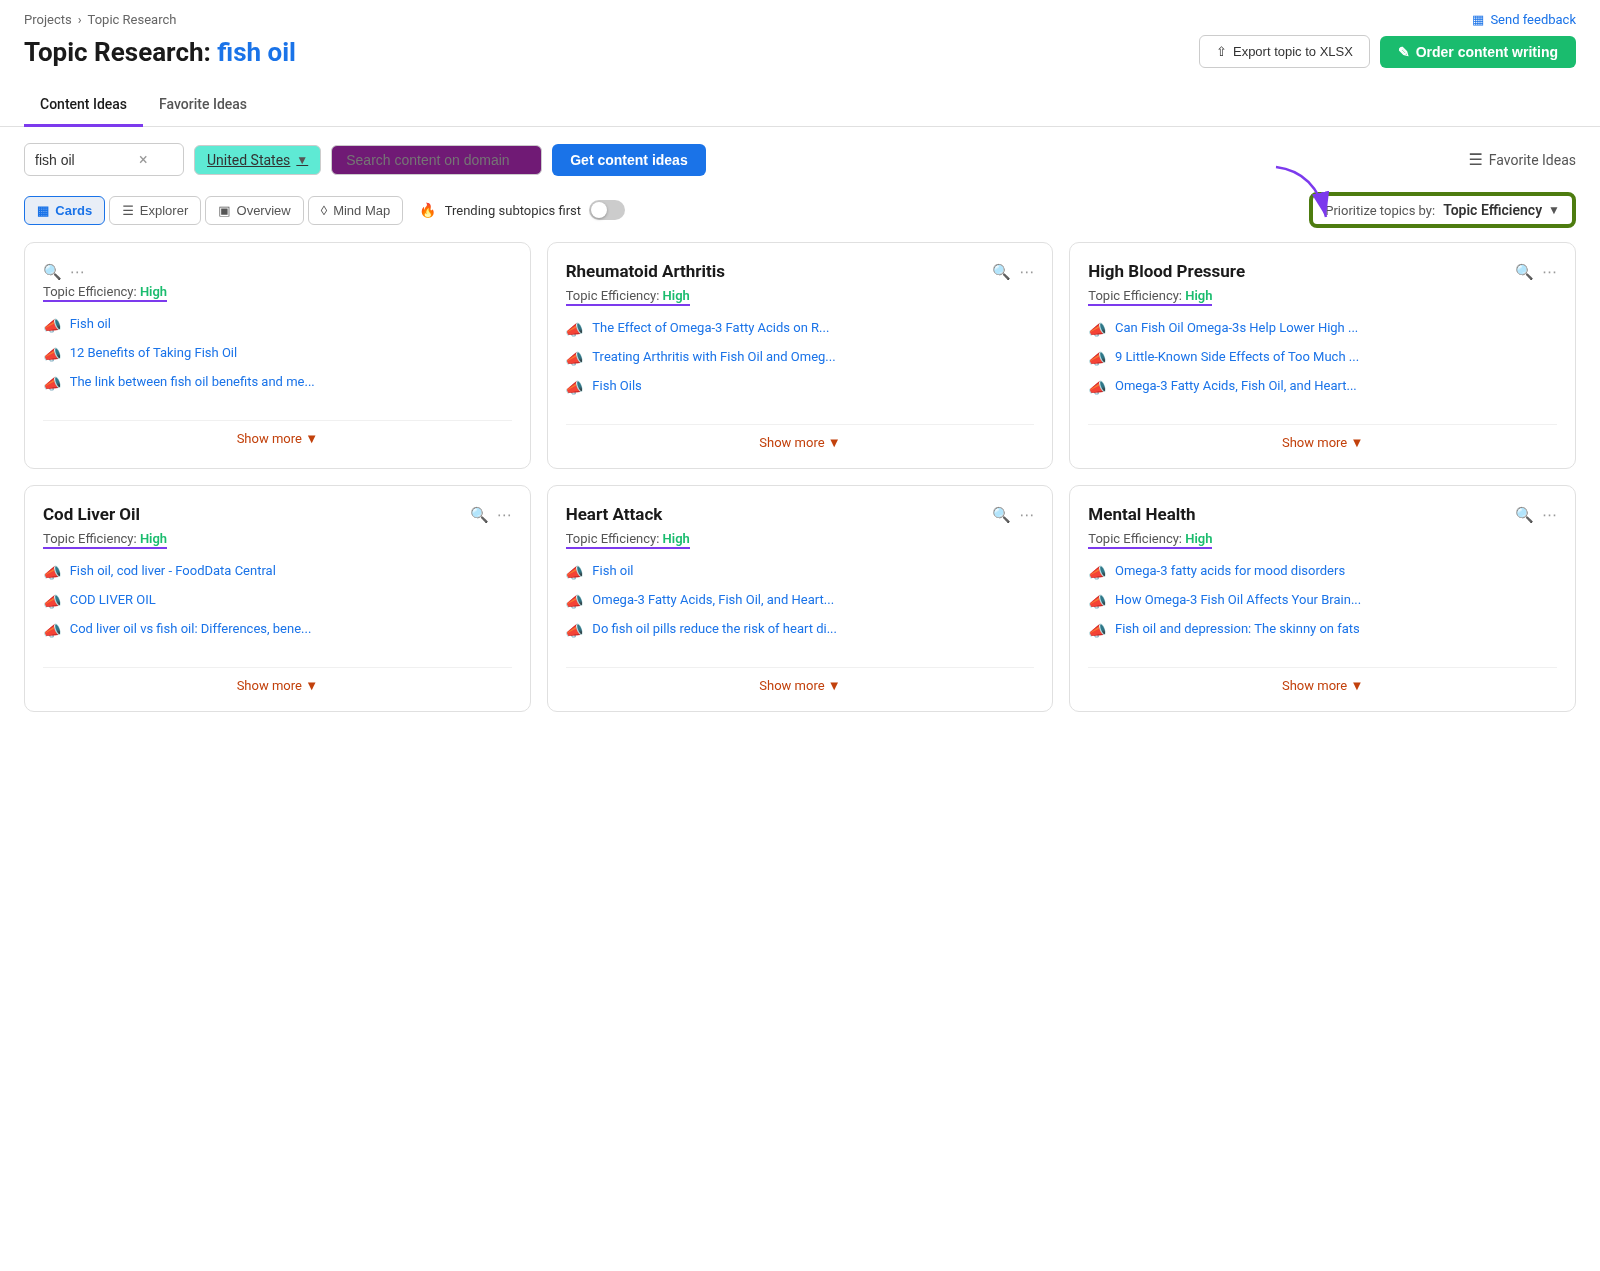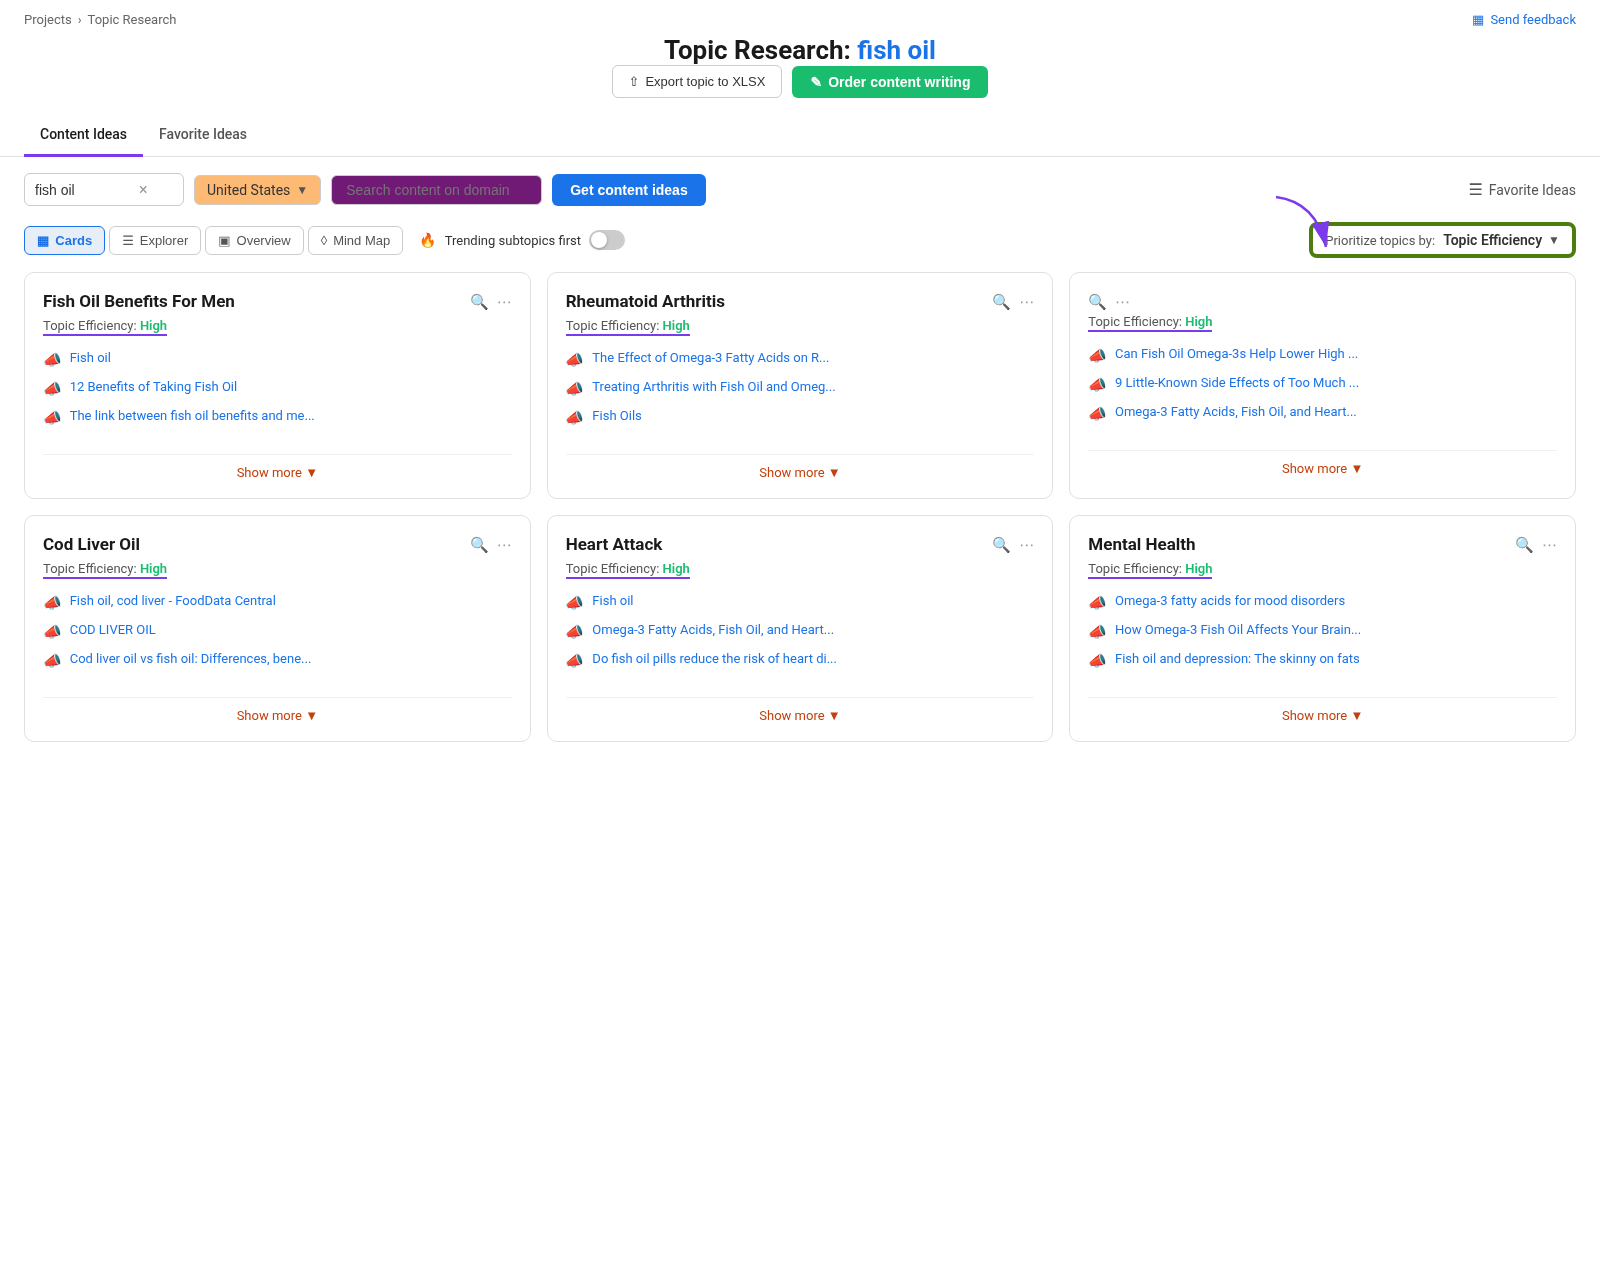--- a/index.html
+++ b/index.html
@@ -5,38 +5,38 @@
     * { box-sizing: border-box; margin: 0; padding: 0; }
     body { font-family: -apple-system, BlinkMacSystemFont, 'Segoe UI', Roboto, sans-serif; background: #f8f9fa; color: #333; font-size: 14px; }
     .page { background: #fff; min-height: 100vh; padding: 0; }
 
     
     .top-bar { display: flex; align-items: center; justify-content: space-between; padding: 12px 24px 0; }
     .breadcrumb { display: flex; align-items: center; gap: 6px; color: #666; font-size: 13px; }
     .send-feedback { display: flex; align-items: center; gap: 6px; color: #1a73e8; font-size: 13px; cursor: pointer; text-decoration: none; }
     .send-feedback-icon { color: #1a73e8; }
 
-    .page-header { display: flex; align-items: center; justify-content: space-between; padding: 8px 24px 16px; flex-direction: column; }
+    .page-header { display: flex; align-items: center; justify-content: space-between; padding: 8px 24px 16px; }
     .page-title { font-size: 26px; font-weight: 700; color: #1a1a1a; }
     .page-title .topic-name { color: #1a73e8; }
     .header-actions { display: flex; align-items: center; gap: 10px; }
     .btn-export { display: flex; align-items: center; gap: 6px; padding: 8px 16px; border: 1px solid #ccc; border-radius: 6px; background: #fff; color: #333; font-size: 13px; cursor: pointer; }
     .btn-order { display: flex; align-items: center; gap: 6px; padding: 8px 18px; border: none; border-radius: 6px; background: #1abc6e; color: #fff; font-size: 14px; font-weight: 600; cursor: pointer; }
 
     
     .tabs-bar { display: flex; border-bottom: 1px solid #e0e0e0; padding: 0 24px; }
     .tab { padding: 12px 16px; font-size: 14px; font-weight: 500; cursor: pointer; color: #555; border-bottom: 3px solid transparent; margin-bottom: -1px; }
     .tab.active { color: #1a1a1a; border-bottom-color: #7c3aed; }
 
     
     .controls-bar { display: flex; align-items: center; gap: 10px; padding: 16px 24px; }
     .search-input-wrap { position: relative; display: flex; align-items: center; border: 1px solid #ccc; border-radius: 6px; padding: 6px 10px; background: #fff; min-width: 160px; }
     .search-input-wrap input { border: none; outline: none; font-size: 14px; color: #333; background: transparent; width: 100px; }
     .search-input-wrap .clear-icon { color: #999; cursor: pointer; font-size: 16px; margin-left: 4px; }
-    .country-select { display: flex; align-items: center; gap: 6px; border: 1px solid #ccc; border-radius: 6px; padding: 6px 12px; background: #fdba74; cursor: pointer; font-size: 14px; color: #333; }
+    .country-select { display: flex; align-items: center; gap: 6px; border: 1px solid #ccc; border-radius: 6px; padding: 6px 12px; background: #5eead4; cursor: pointer; font-size: 14px; color: #333; text-decoration: underline; }
     .country-select .chevron { color: #555; font-size: 12px; }
     .domain-search { border: 1px solid #ccc; border-radius: 6px; padding: 6px 14px; background: #701a75; font-size: 14px; color: #999; min-width: 200px; }
     .btn-get-ideas { padding: 8px 18px; background: #1a73e8; color: #fff; border: none; border-radius: 6px; font-size: 14px; font-weight: 600; cursor: pointer; white-space: nowrap; }
     .fav-ideas-link { display: flex; align-items: center; gap: 6px; margin-left: auto; color: #555; font-size: 14px; cursor: pointer; }
     .fav-ideas-link .list-icon { font-size: 16px; }
 
     
     .view-controls { display: flex; align-items: center; justify-content: space-between; padding: 0 24px 14px; }
     .view-buttons { display: flex; align-items: center; gap: 4px; }
     .view-btn { display: flex; align-items: center; gap: 6px; padding: 6px 12px; border: 1px solid #ccc; border-radius: 6px; background: #fff; font-size: 13px; color: #555; cursor: pointer; }
@@ -175,21 +175,20 @@
           <span class="chevron">▼</span>
         </div>
       </div>
     </div>
   </div>
 
   <div class="cards-grid">
 
     <div class="card">
       <div class="card-header">
-        <span class="card-title">Fish Oil Benefits For Men</span>
         <div class="card-icons">
           <span class="card-icon">🔍</span>
           <span class="card-icon">⋯</span>
         </div>
       </div>
       <div>
         <span class="topic-efficiency">
           <span>Topic Efficiency: </span><span class="eff-value">High</span>
         </span>
       </div>
@@ -239,20 +238,21 @@
           <span class="card-item-text">Fish Oils</span>
         </div>
       </div>
       <div class="show-more">
         <span>Show more</span> ▼
       </div>
     </div>
 
     <div class="card">
       <div class="card-header">
+        <span class="card-title">High Blood Pressure</span>
         <div class="card-icons">
           <span class="card-icon">🔍</span>
           <span class="card-icon">⋯</span>
         </div>
       </div>
       <div>
         <span class="topic-efficiency">
           <span>Topic Efficiency: </span><span class="eff-value">High</span>
         </span>
       </div>

